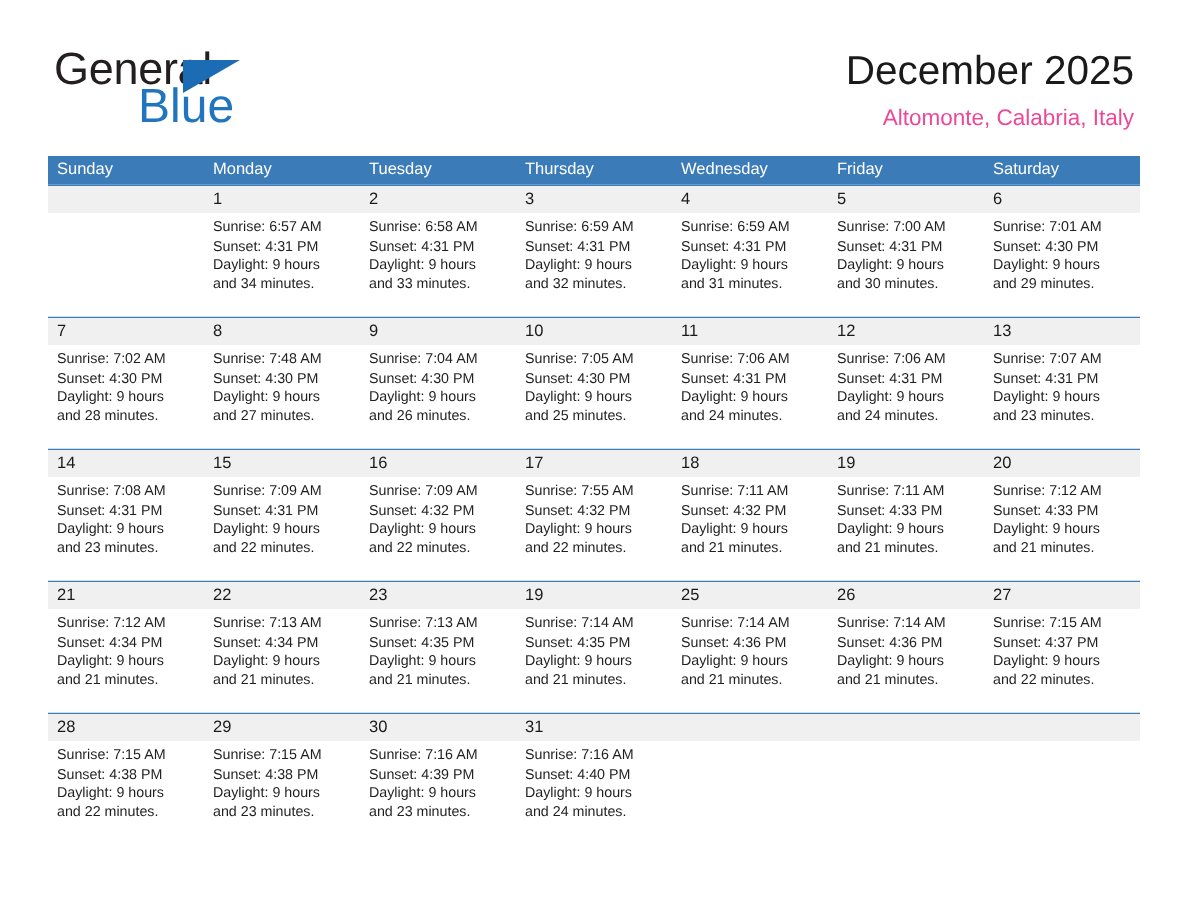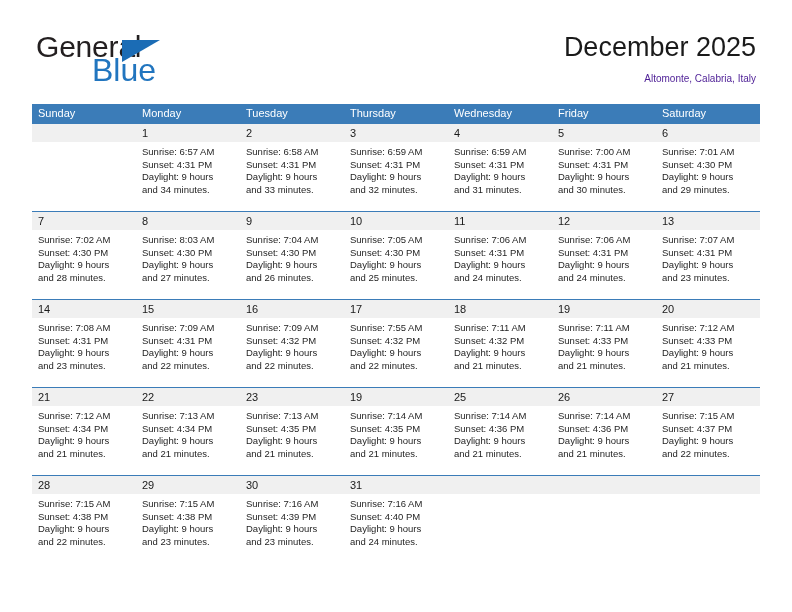--- a/index.html
+++ b/index.html
@@ -71,22 +71,22 @@
   }
   .cal-title {
     font-size: 27px;
     font-weight: normal;
     color: #1a1a1a;
     line-height: 34px;
     white-space: nowrap;
   }
   .cal-subtitle {
     margin-top: 5px;
-    font-size: 10px;
-    color: #4c1d95;
+    font-size: 15px;
+    color: #ec4899;
     line-height: 19px;
     white-space: nowrap;
     text-align: right;
   }
 
   
   .calendar {
     position: absolute;
     left: 32px;
     top: 104px;
@@ -251,21 +251,21 @@
         <div class="day-info">
           <div>Sunrise: 7:02 AM</div>
           <div>Sunset: 4:30 PM</div>
           <div>Daylight: 9 hours</div>
           <div>and 28 minutes.</div>
         </div>
       </div>
       <div class="day">
         <div class="day-num">8</div>
         <div class="day-info">
-          <div>Sunrise: 8:03 AM</div>
+          <div>Sunrise: 7:48 AM</div>
           <div>Sunset: 4:30 PM</div>
           <div>Daylight: 9 hours</div>
           <div>and 27 minutes.</div>
         </div>
       </div>
       <div class="day">
         <div class="day-num">9</div>
         <div class="day-info">
           <div>Sunrise: 7:04 AM</div>
           <div>Sunset: 4:30 PM</div>

